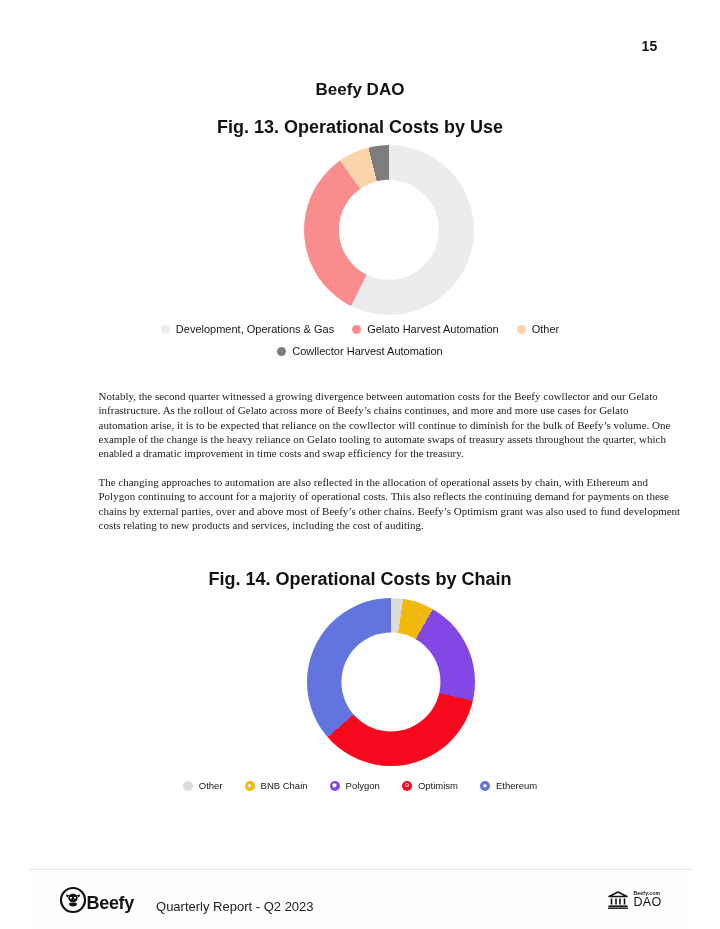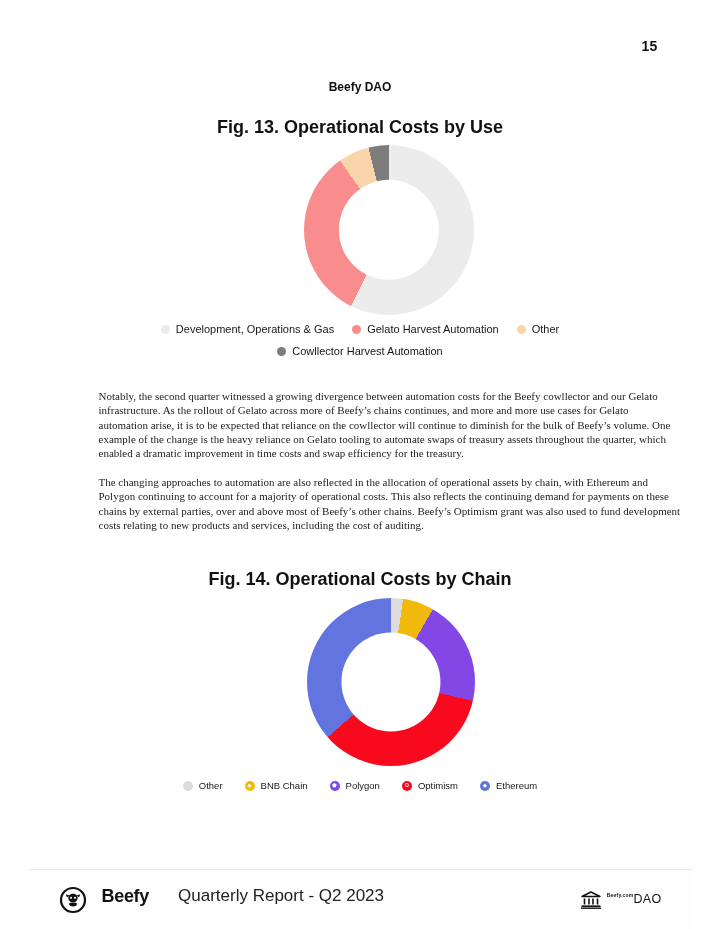--- a/index.html
+++ b/index.html
@@ -8,21 +8,21 @@
   .page {
     position:relative; width:663px; height:929px; background:#ffffff;
     margin:0 auto; overflow:hidden;
   }
   .page-number {
     position:absolute; top:38px; right:34px;
     font-size:14px; font-weight:700; letter-spacing:.2px;
   }
   .doc-heading {
     position:absolute; top:80px; left:0; width:100%;
-    text-align:center; font-size:12px; font-weight:700;
+    text-align:center; font-size:17px; font-weight:700;
   }
   .fig-title {
     position:absolute; left:0; width:100%;
     text-align:center; font-size:18px; font-weight:700;
   }
   .fig13-title { top:117px; }
   .fig14-title { top:569px; }
 
   .donut { position:absolute; border-radius:50%; }
   .donut .hole {
@@ -51,26 +51,26 @@
     font-size:11px; line-height:14.3px; color:#1c1d21; text-align:left;font-family:Liberation Serif, serif;
   }
   .para1 { top:389px; }
   .para2 { top:475px; }
 
   .footer {
     position:absolute; left:0; right:0; bottom:0; height:60px;
     border-top:1px solid #e7e7e7; background:#fefefe;
     display:flex; align-items:center; padding:0 30px;
   }
-  .footer-left { display:flex; align-items:flex-start; gap:15px; }
+  .footer-left { display:flex; align-items:flex-end; gap:0; }
   .brand-logo { width:28px; height:28px; }
   .brand-name { font-size:18px; font-weight:800; letter-spacing:-.3px; }
-  .report-label { font-size:17px; color:#222; margin-left:14px; }
+  .report-label { font-size:13px; color:#222; margin-left:22px; }
   .footer-right { margin-left:auto; display:flex; align-items:center; gap:5px; }
-  .dao-block { display:flex; flex-direction:row; line-height:1; }
+  .dao-block { display:flex; flex-direction:column; line-height:1; }
   .dao-small { font-size:5px; font-weight:700; letter-spacing:.2px; }
   .dao-large { font-size:12.5px; font-weight:500; letter-spacing:.3px; }
 </style>
 </head>
 <body>
 
 <div class="page">
 
   <div class="page-number">15</div>
 

